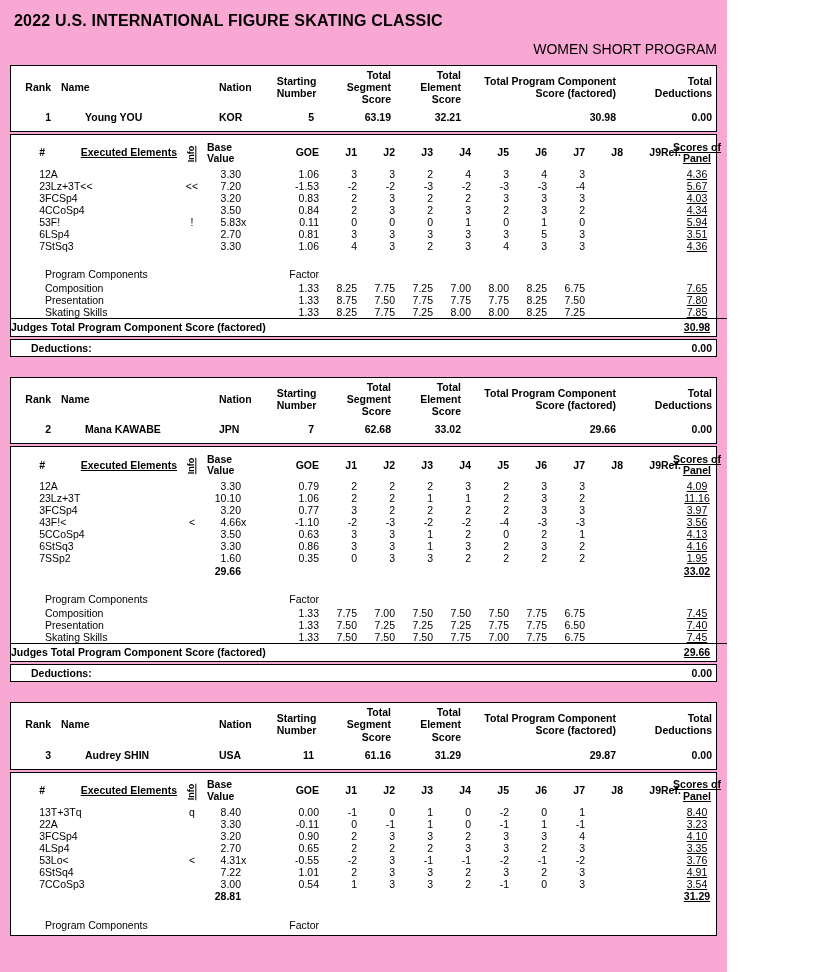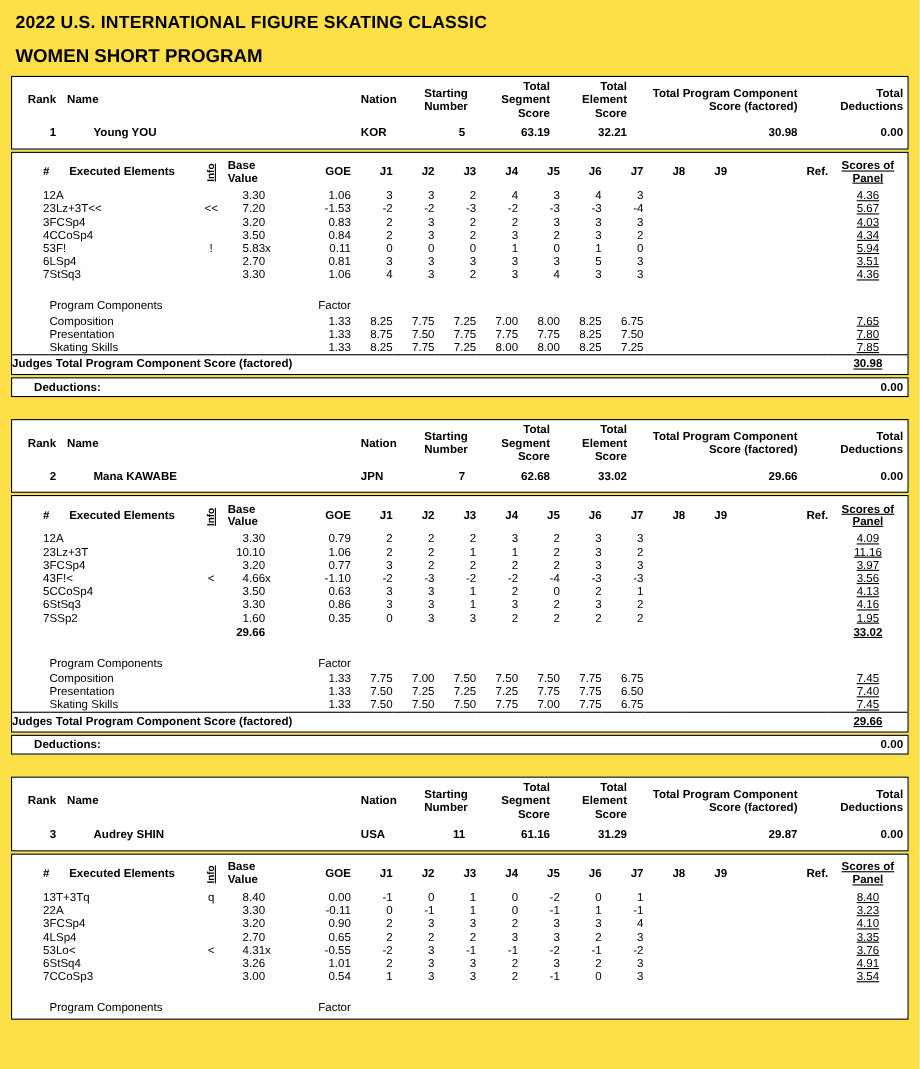--- a/index.html
+++ b/index.html
@@ -1,22 +1,22 @@
 <!DOCTYPE html>
 <html><head>
 <meta charset="utf-8">
 <style>
   html,body{margin:0;padding:0;background:#fff;color:#000;
     font-family:"Liberation Sans","DejaVu Sans",sans-serif;}
-  .page{width:836px;height:972px;box-sizing:border-box;padding:10px 10px 0 10px;
-    overflow:hidden;background:#fde047;}
+  .page{width:727px;height:972px;box-sizing:border-box;padding:10px 10px 0 10px;
+    overflow:hidden;background:#f9a8d4;}
   
   .title1{font-size:16px;font-weight:bold;letter-spacing:.2px;margin:2px 0 11px 4px;}
   .title2{font-size:15px;font-weight:bold;margin:0 0 11px 4px;}
-  .title3{font-size:17px;font-weight:bold;margin:0 0 8px 4px;}
+  .title3{font-size:14px;font-weight:normal;margin:0 0 8px 4px;text-align:right;}
   
   .box{border:1.5px solid #000;background:#fff;}
   section.skater{margin-bottom:20px;}
   
   table{border-collapse:collapse;table-layout:fixed;width:100%;}
   .summary-table td{font-size:10.5px;vertical-align:middle;overflow:hidden;}
   .summary-table .hdr td{font-weight:bold;height:36px;padding-top:3px;}
   .summary-table .val td{font-weight:bold;height:20px;padding-bottom:4px;}
   .pre{white-space:pre-line;line-height:1.15;}
   .b{font-weight:bold;}
@@ -30,21 +30,21 @@
   .col-elem{text-align:right;padding-right:3px;}
   .col-pcs{text-align:right;padding-right:3px;}
   .col-ded{text-align:right;padding-right:4px;}
   
   .details{margin-top:2px;padding:3px 0 2px 0;}
   .details-table td,.details-table th{font-size:10.5px;font-weight:normal;height:12px;
     line-height:12px;vertical-align:middle;overflow:visible;padding:0;}
   .details-table thead th{font-weight:bold;height:30px;line-height:1.1;}
   .c-num{text-align:right;padding-right:2px;}
   .c-name{text-align:left;padding-left:42px;}
-  .h-name{text-align:center;padding-left:28px;}
+  .h-name{text-align:right;padding-left:28px;text-decoration:underline;}
   .c-info{text-align:center;}
   .c-base{text-align:right;padding-right:2px;}
   .h-base{text-align:left;padding-left:6px;}
   .c-x{text-align:left;padding-left:4px;}
   .c-goe{text-align:right;padding-right:2px;}
   .c-j{text-align:right;padding-right:8px;}
   .c-ref{text-align:right;padding-right:2px;}
   .c-panel{text-align:center;padding-right:4px;text-decoration:underline;}
   .info-vert{display:inline-block;transform:rotate(-90deg);transform-origin:center;
     font-size:9px;font-weight:bold;text-decoration:underline;}
@@ -891,21 +891,21 @@
     <td class="c-j"></td>
     <td class="c-j"></td>
     <td class="c-ref"></td>
     <td class="c-panel">3.76</td>
   </tr>
 
   <tr>
     <td class="c-num">6</td>
     <td class="c-name">StSq4</td>
     <td class="c-info"></td>
-    <td class="c-base">3.26</td>
+    <td class="c-base">7.22</td>
     <td class="c-x"></td>
     <td class="c-goe">1.01</td>
     <td class="c-j">2</td>
     <td class="c-j">3</td>
     <td class="c-j">3</td>
     <td class="c-j">2</td>
     <td class="c-j">3</td>
     <td class="c-j">2</td>
     <td class="c-j">3</td>
     <td class="c-j"></td>
@@ -928,20 +928,26 @@
     <td class="c-j">-1</td>
     <td class="c-j">0</td>
     <td class="c-j">3</td>
     <td class="c-j"></td>
     <td class="c-j"></td>
     <td class="c-ref"></td>
     <td class="c-panel">3.54</td>
   </tr>
 </tbody>
         <tbody>
+          <tr class="row-total">
+            <td colspan="3"></td>
+            <td class="c-base">28.81</td>
+            <td colspan="12"></td>
+            <td class="c-panel">31.29</td>
+          </tr>
           <tr class="row-spacer">
               <td colspan="17"></td>
             </tr>
           <tr class="pc-head">
             <td></td>
             <td class="pc-label" colspan="4">Program Components</td>
             <td class="c-goe b">Factor</td>
             <td colspan="11"></td>
           </tr>
         </tbody>

